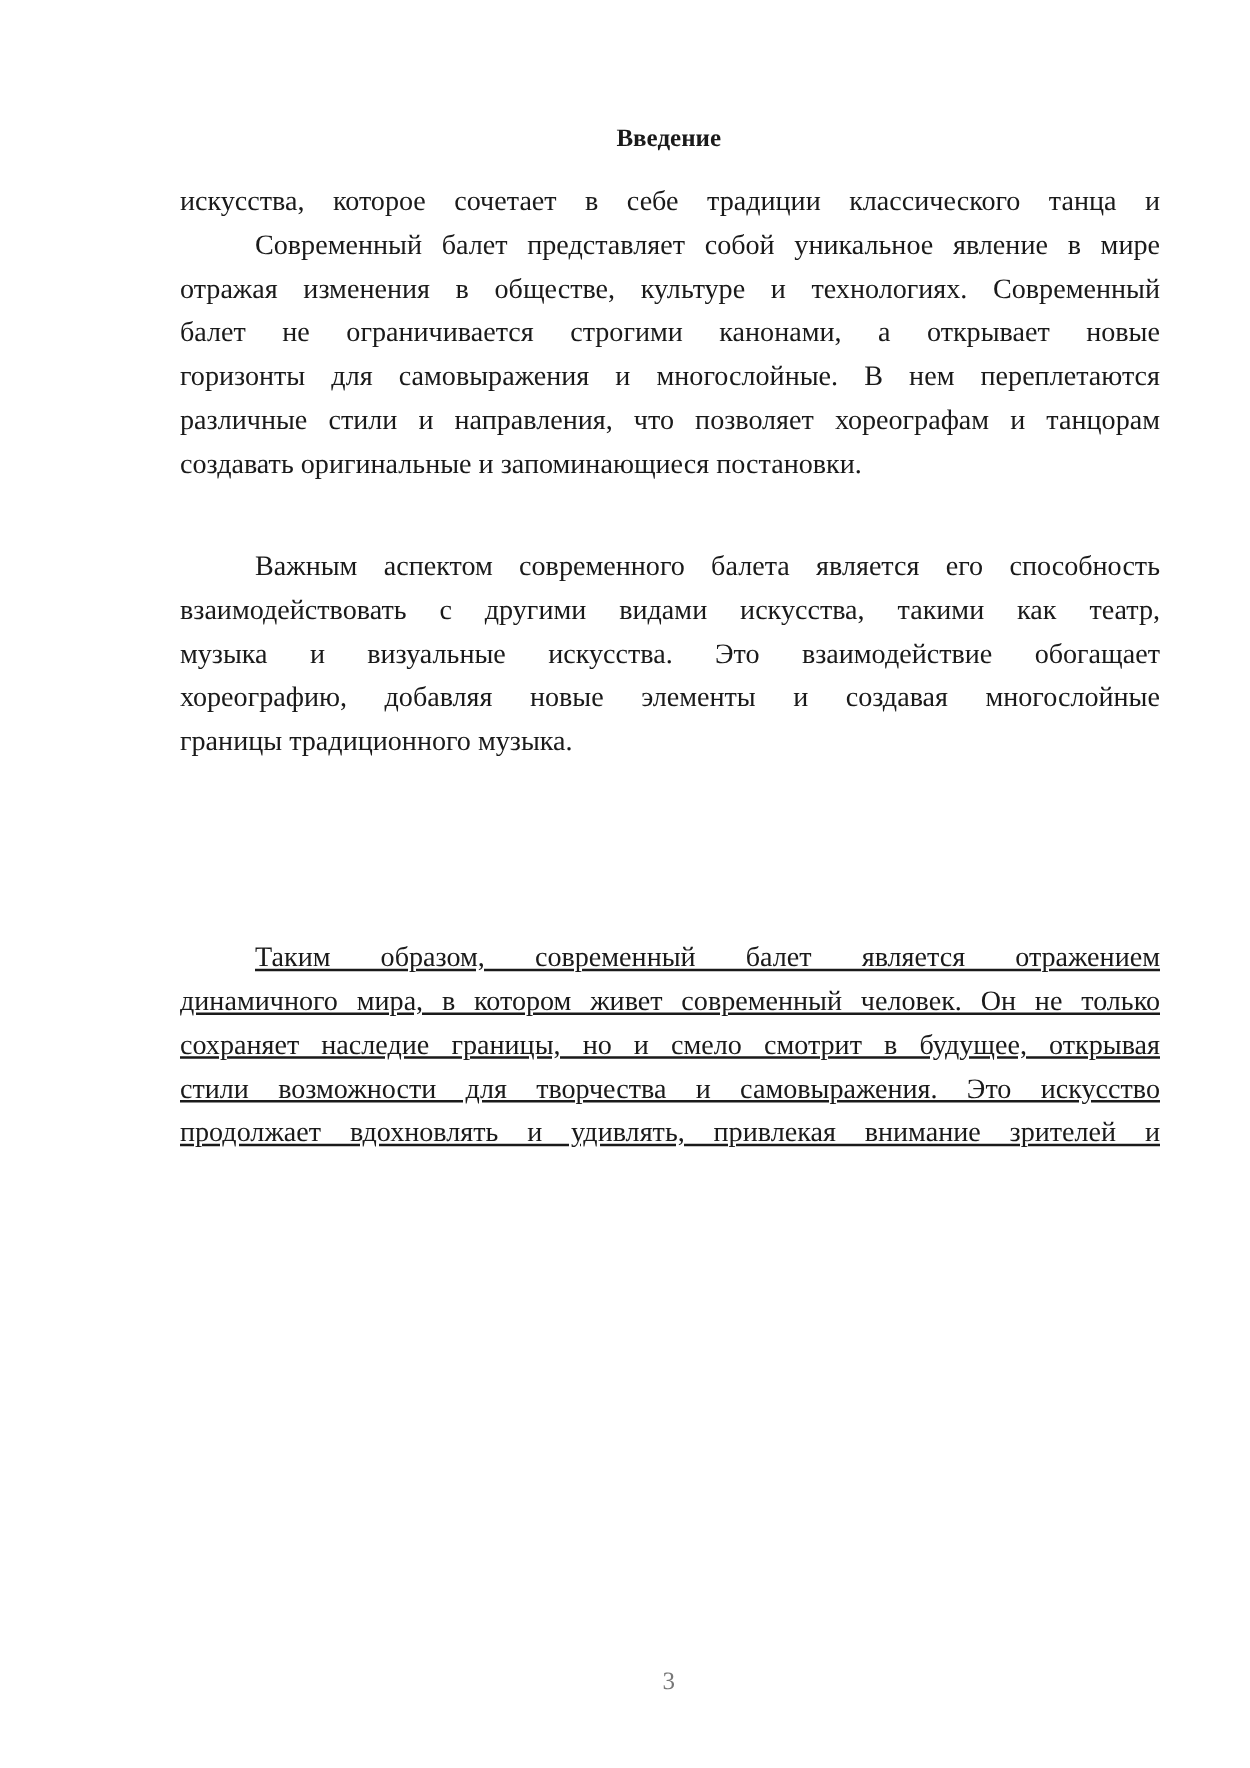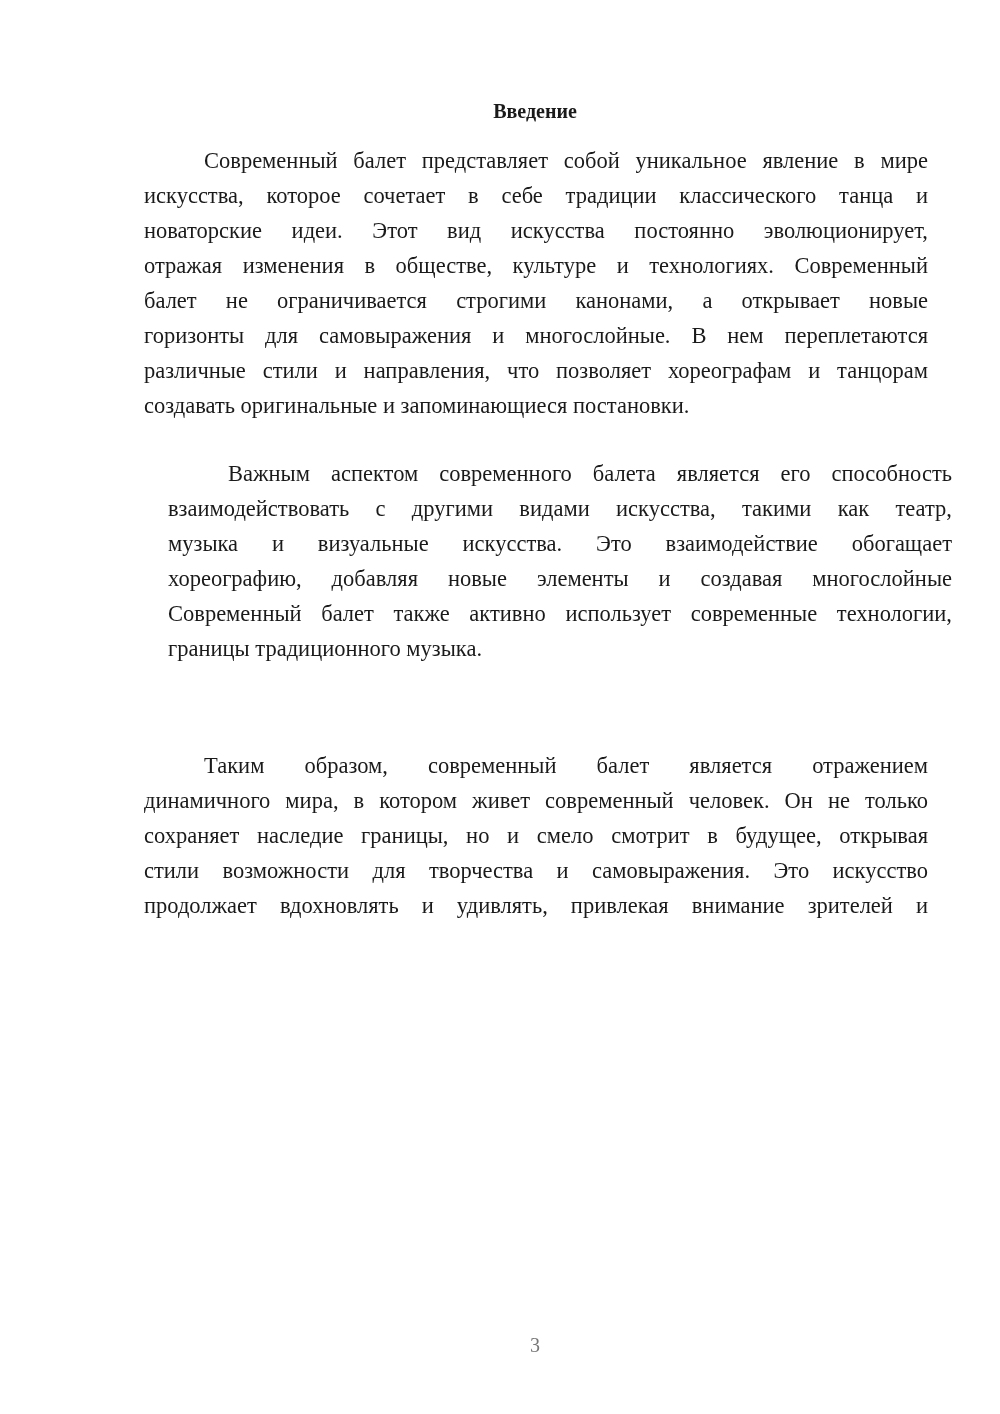--- a/index.html
+++ b/index.html
@@ -3,47 +3,45 @@
 <meta charset="utf-8">
 <style>
   html, body { margin: 0; padding: 0; background: #ffffff; }
   body { width: 1000px; height: 1414px; position: relative; overflow: hidden; font-family: "Liberation Serif", serif; color: #1a1a1a; }
   .title { position: absolute; top: 99px; left: 0; width: 1070px; text-align: center; font-weight: bold; font-size: 20px; line-height: 24px; }
   .para { position: absolute; left: 144px; width: 784px; font-size: 22.5px; line-height: 35px; text-align: justify; text-align-last: left; }
   .para .line { display: block; text-align: justify; text-align-last: justify; white-space: nowrap; height: 35px; }
   .para .line.last { text-align-last: left; }
   .para .line.indent { padding-left: 60px; }
   #p1 { top: 143px; }
-  #p2 { top: 456px; margin-left: 24px; }
-  #p3 { top: 748px; }
+  #p2 { top: 435px; }
+  #p3 { top: 748px; text-decoration: underline; }
   .page-number { position: absolute; top: 1334px; left: 0; width: 1070px; text-align: center; font-size: 20px; color: #777777; }
 </style>
 </head>
 <body>
 
 <div>
   <div class="title">Введение</div>
 
   <div class="para" id="p1">
+    <span class="line">искусства, которое сочетает в себе традиции классического танца и</span>
     <span class="line indent">Современный балет представляет собой уникальное явление в мире</span>
-    <span class="line">искусства, которое сочетает в себе традиции классического танца и</span>
-    <span class="line">новаторские идеи. Этот вид искусства постоянно эволюционирует,</span>
     <span class="line">отражая изменения в обществе, культуре и технологиях. Современный</span>
     <span class="line">балет не ограничивается строгими канонами, а открывает новые</span>
     <span class="line">горизонты для самовыражения и многослойные. В нем переплетаются</span>
     <span class="line">различные стили и направления, что позволяет хореографам и танцорам</span>
     <span class="line last">создавать оригинальные и запоминающиеся постановки.</span>
   </div>
 
   <div class="para" id="p2">
     <span class="line indent">Важным аспектом современного балета является его способность</span>
     <span class="line">взаимодействовать с другими видами искусства, такими как театр,</span>
     <span class="line">музыка и визуальные искусства. Это взаимодействие обогащает</span>
     <span class="line">хореографию, добавляя новые элементы и создавая многослойные</span>
-    <span class="line">Современный балет также активно использует современные технологии,</span>
     <span class="line last">границы традиционного музыка.</span>
   </div>
 
   <div class="para" id="p3">
     <span class="line indent">Таким образом, современный балет является отражением</span>
     <span class="line">динамичного мира, в котором живет современный человек. Он не только</span>
     <span class="line">сохраняет наследие границы, но и смело смотрит в будущее, открывая</span>
     <span class="line">стили возможности для творчества и самовыражения. Это искусство</span>
     <span class="line">продолжает вдохновлять и удивлять, привлекая внимание зрителей и</span>
   </div>

